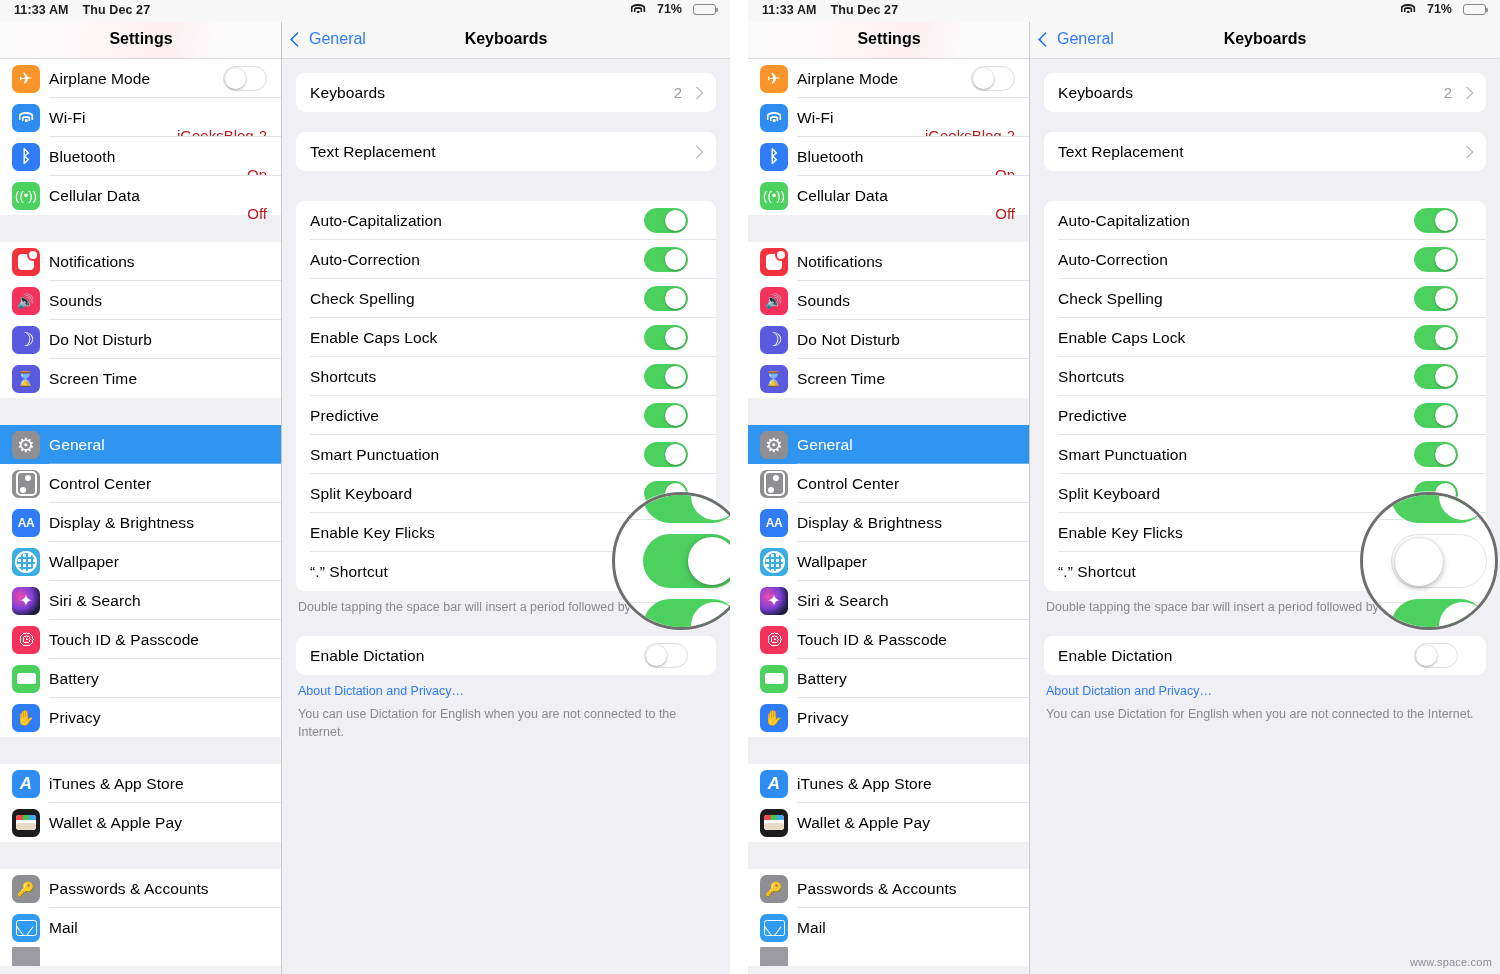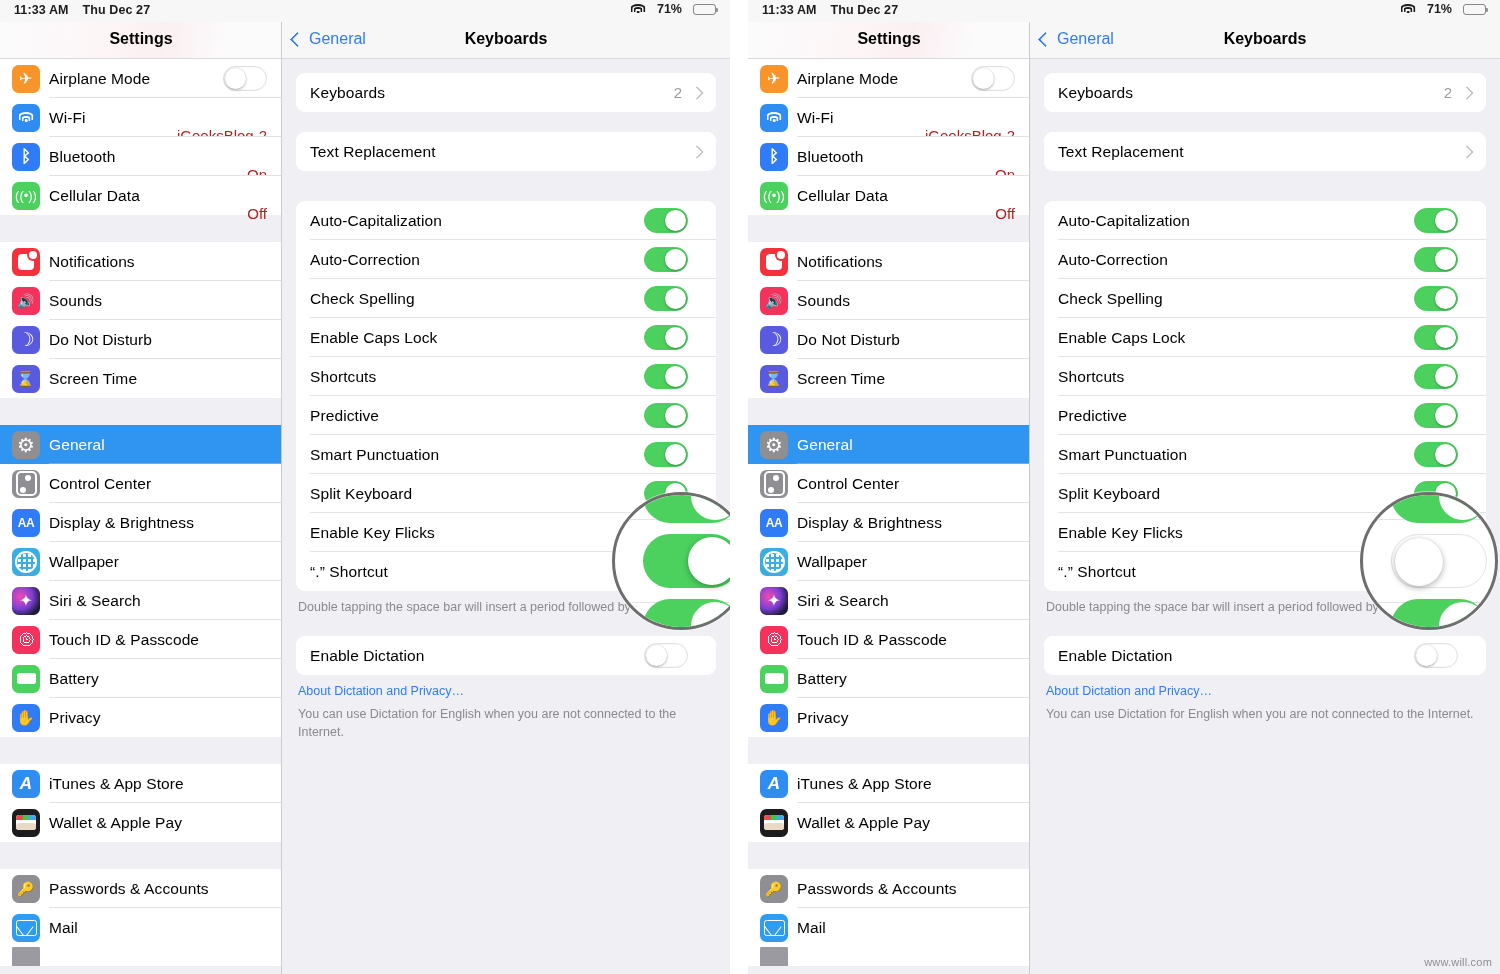--- a/index.html
+++ b/index.html
@@ -783,14 +783,14 @@
           <div class="gstub" style="left:27.72px;top:104px;width:96px;height:54px;border-radius:27px;"></div>
           <div style="position:absolute;left:75.72px;top:-23px;width:48px;height:48px;border-radius:50%;background:#fff;"></div>
           <div style="position:absolute;left:75.72px;top:107px;width:48px;height:48px;border-radius:50%;background:#fff;"></div>
           <div class="big-tg off" style="left:27.72px;top:39px">
             <span class="bknob"></span>
           </div>
         </div>
       </div>
   </div>
 
-  <div class="watermark">www.will.com</div>
+  <div class="watermark">www.space.com</div>
 </div>
 
 </body></html>

